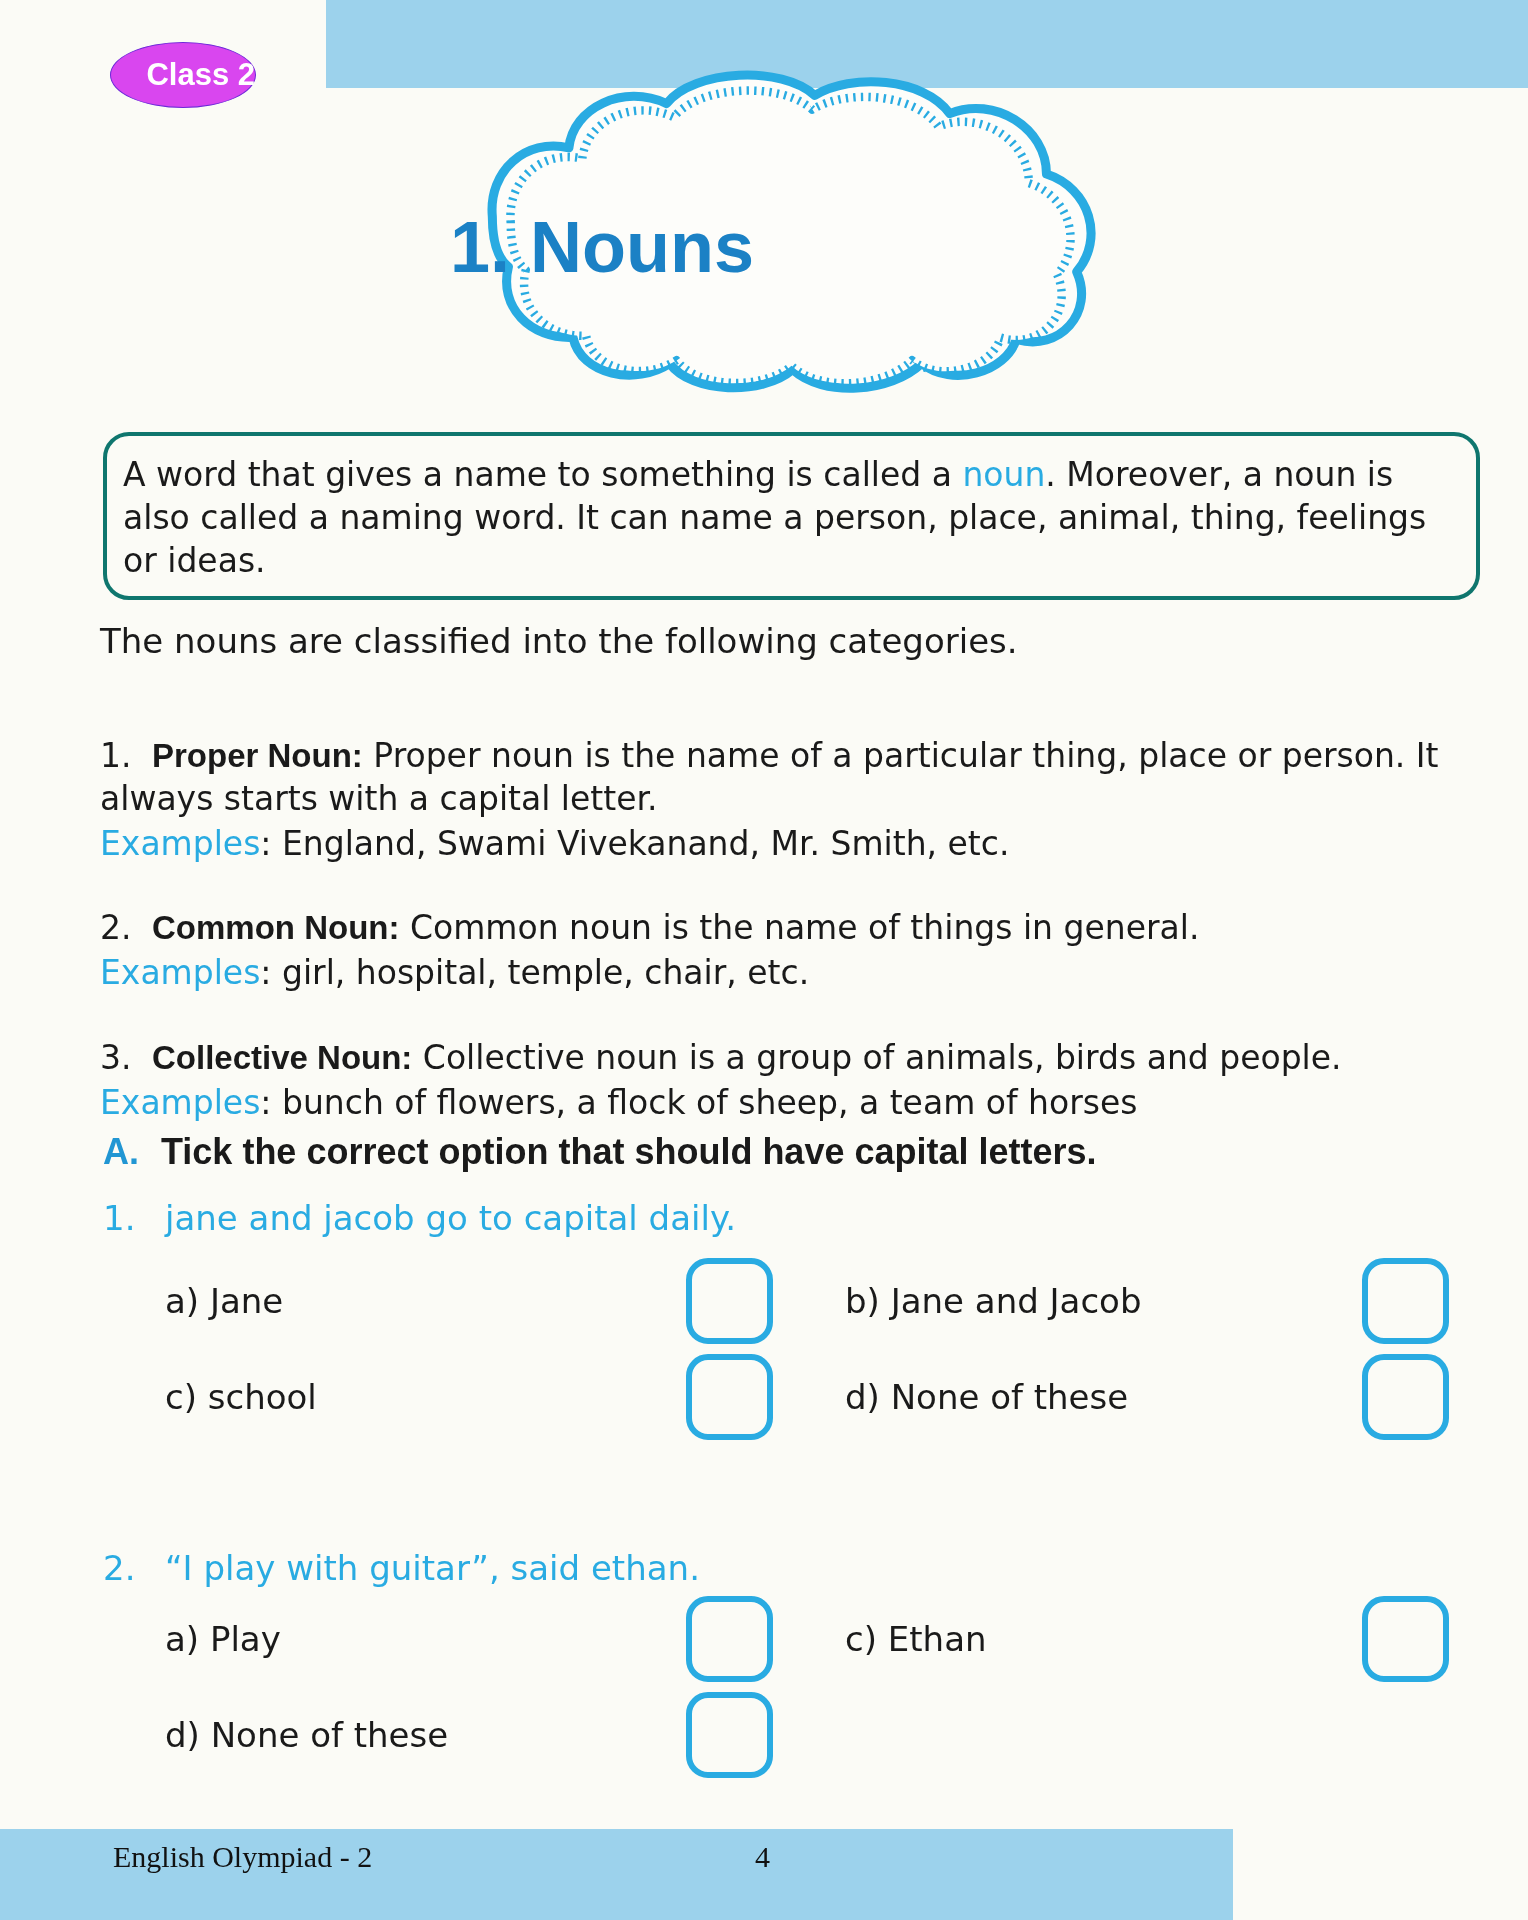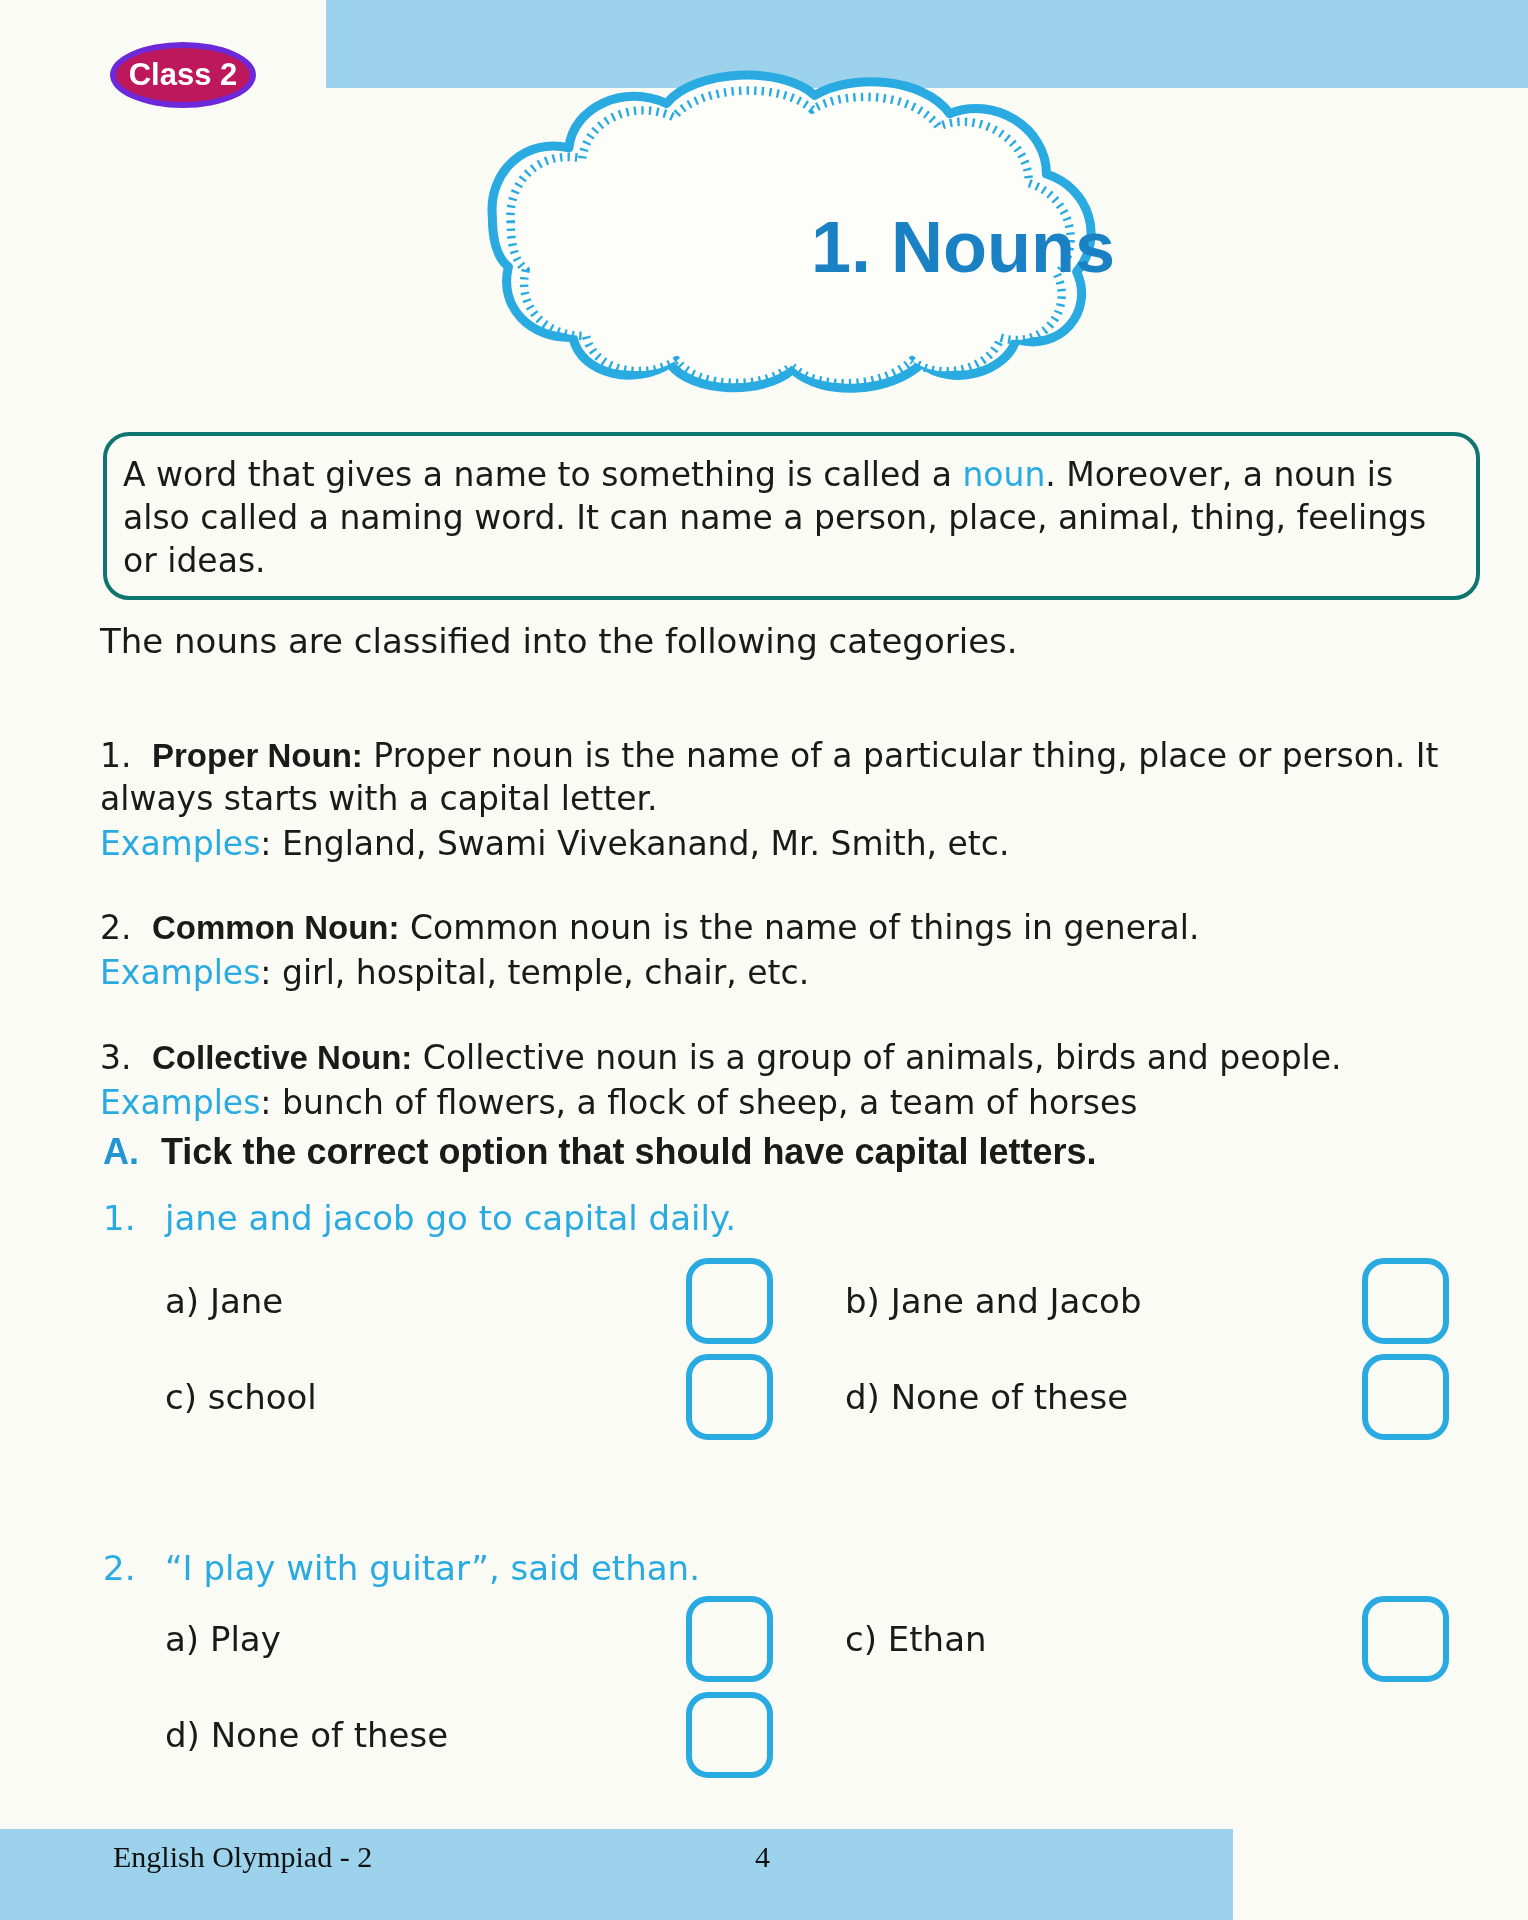--- a/index.html
+++ b/index.html
@@ -10,32 +10,32 @@
     color:#1A1A1A;overflow:hidden;
   }
   .abs{position:absolute;}
 
   
   .band{left:326px;top:0;width:1202px;height:88px;background:#9CD2EC;z-index:1;}
 
   
   .badge{
     left:110px;top:42px;width:146px;height:66px;border-radius:50%;
-    background:#be185d;border:6px solid #6d28d9;box-sizing:border-box;
-    display:flex;align-items:center;justify-content:center;z-index:3;
+    background:#d946ef;border:1px solid #6d28d9;box-sizing:border-box;
+    display:flex;align-items:center;justify-content:flex-end;z-index:3;
   }
   .badge span{
     color:#FFFFFF;font-family:"Liberation Sans",sans-serif;
     font-weight:700;font-size:31px;
   }
 
   
   .cloud-wrap{left:450px;top:64px;width:665px;height:340px;z-index:2;}
   .cloud-title{
-    left:450px;top:206px;width:665px;text-align:right;z-index:4;
+    left:450px;top:206px;width:665px;text-align:left;z-index:4;
     font-family:"Liberation Sans",sans-serif;font-weight:700;
     font-size:72px;color:#1B81C5;
   }
 
   
   .intro-box{
     left:103px;top:432px;width:1377px;height:168px;box-sizing:border-box;
     border:4px solid #0f766e;border-radius:26px;background:transparent;
     padding:17px 18px 0 16px;font-size:33px;line-height:43px;z-index:2;
   }

